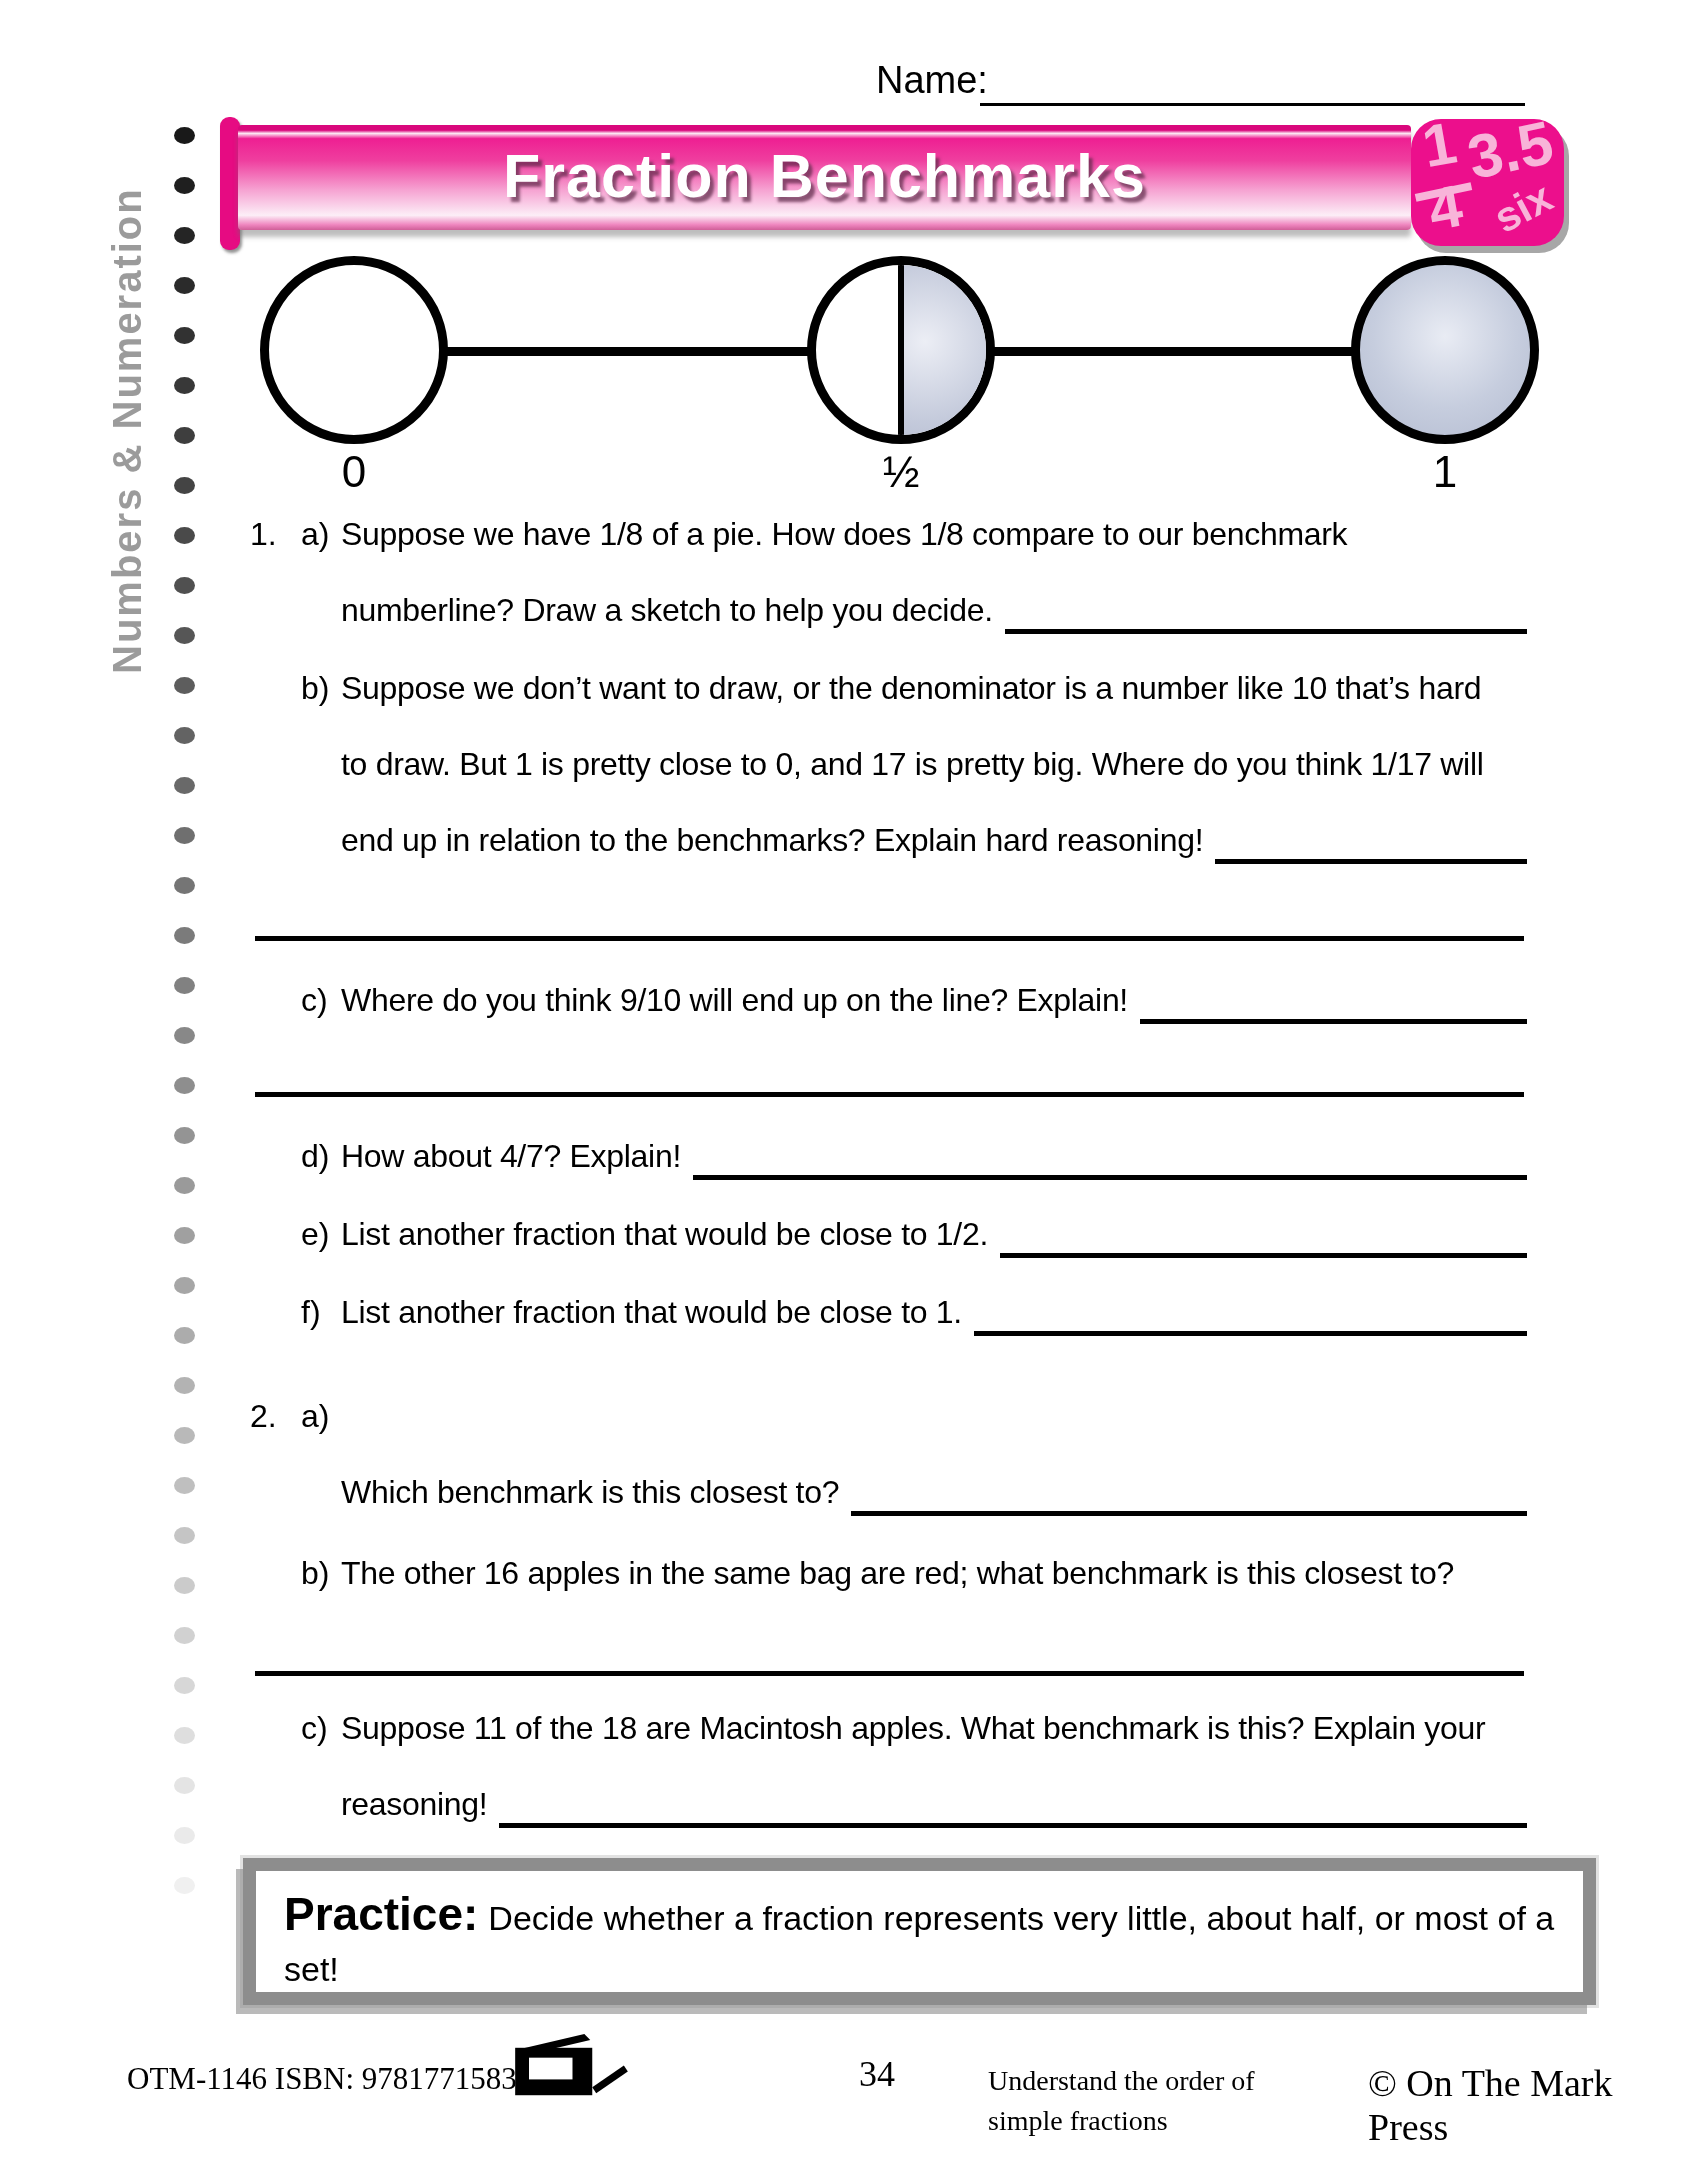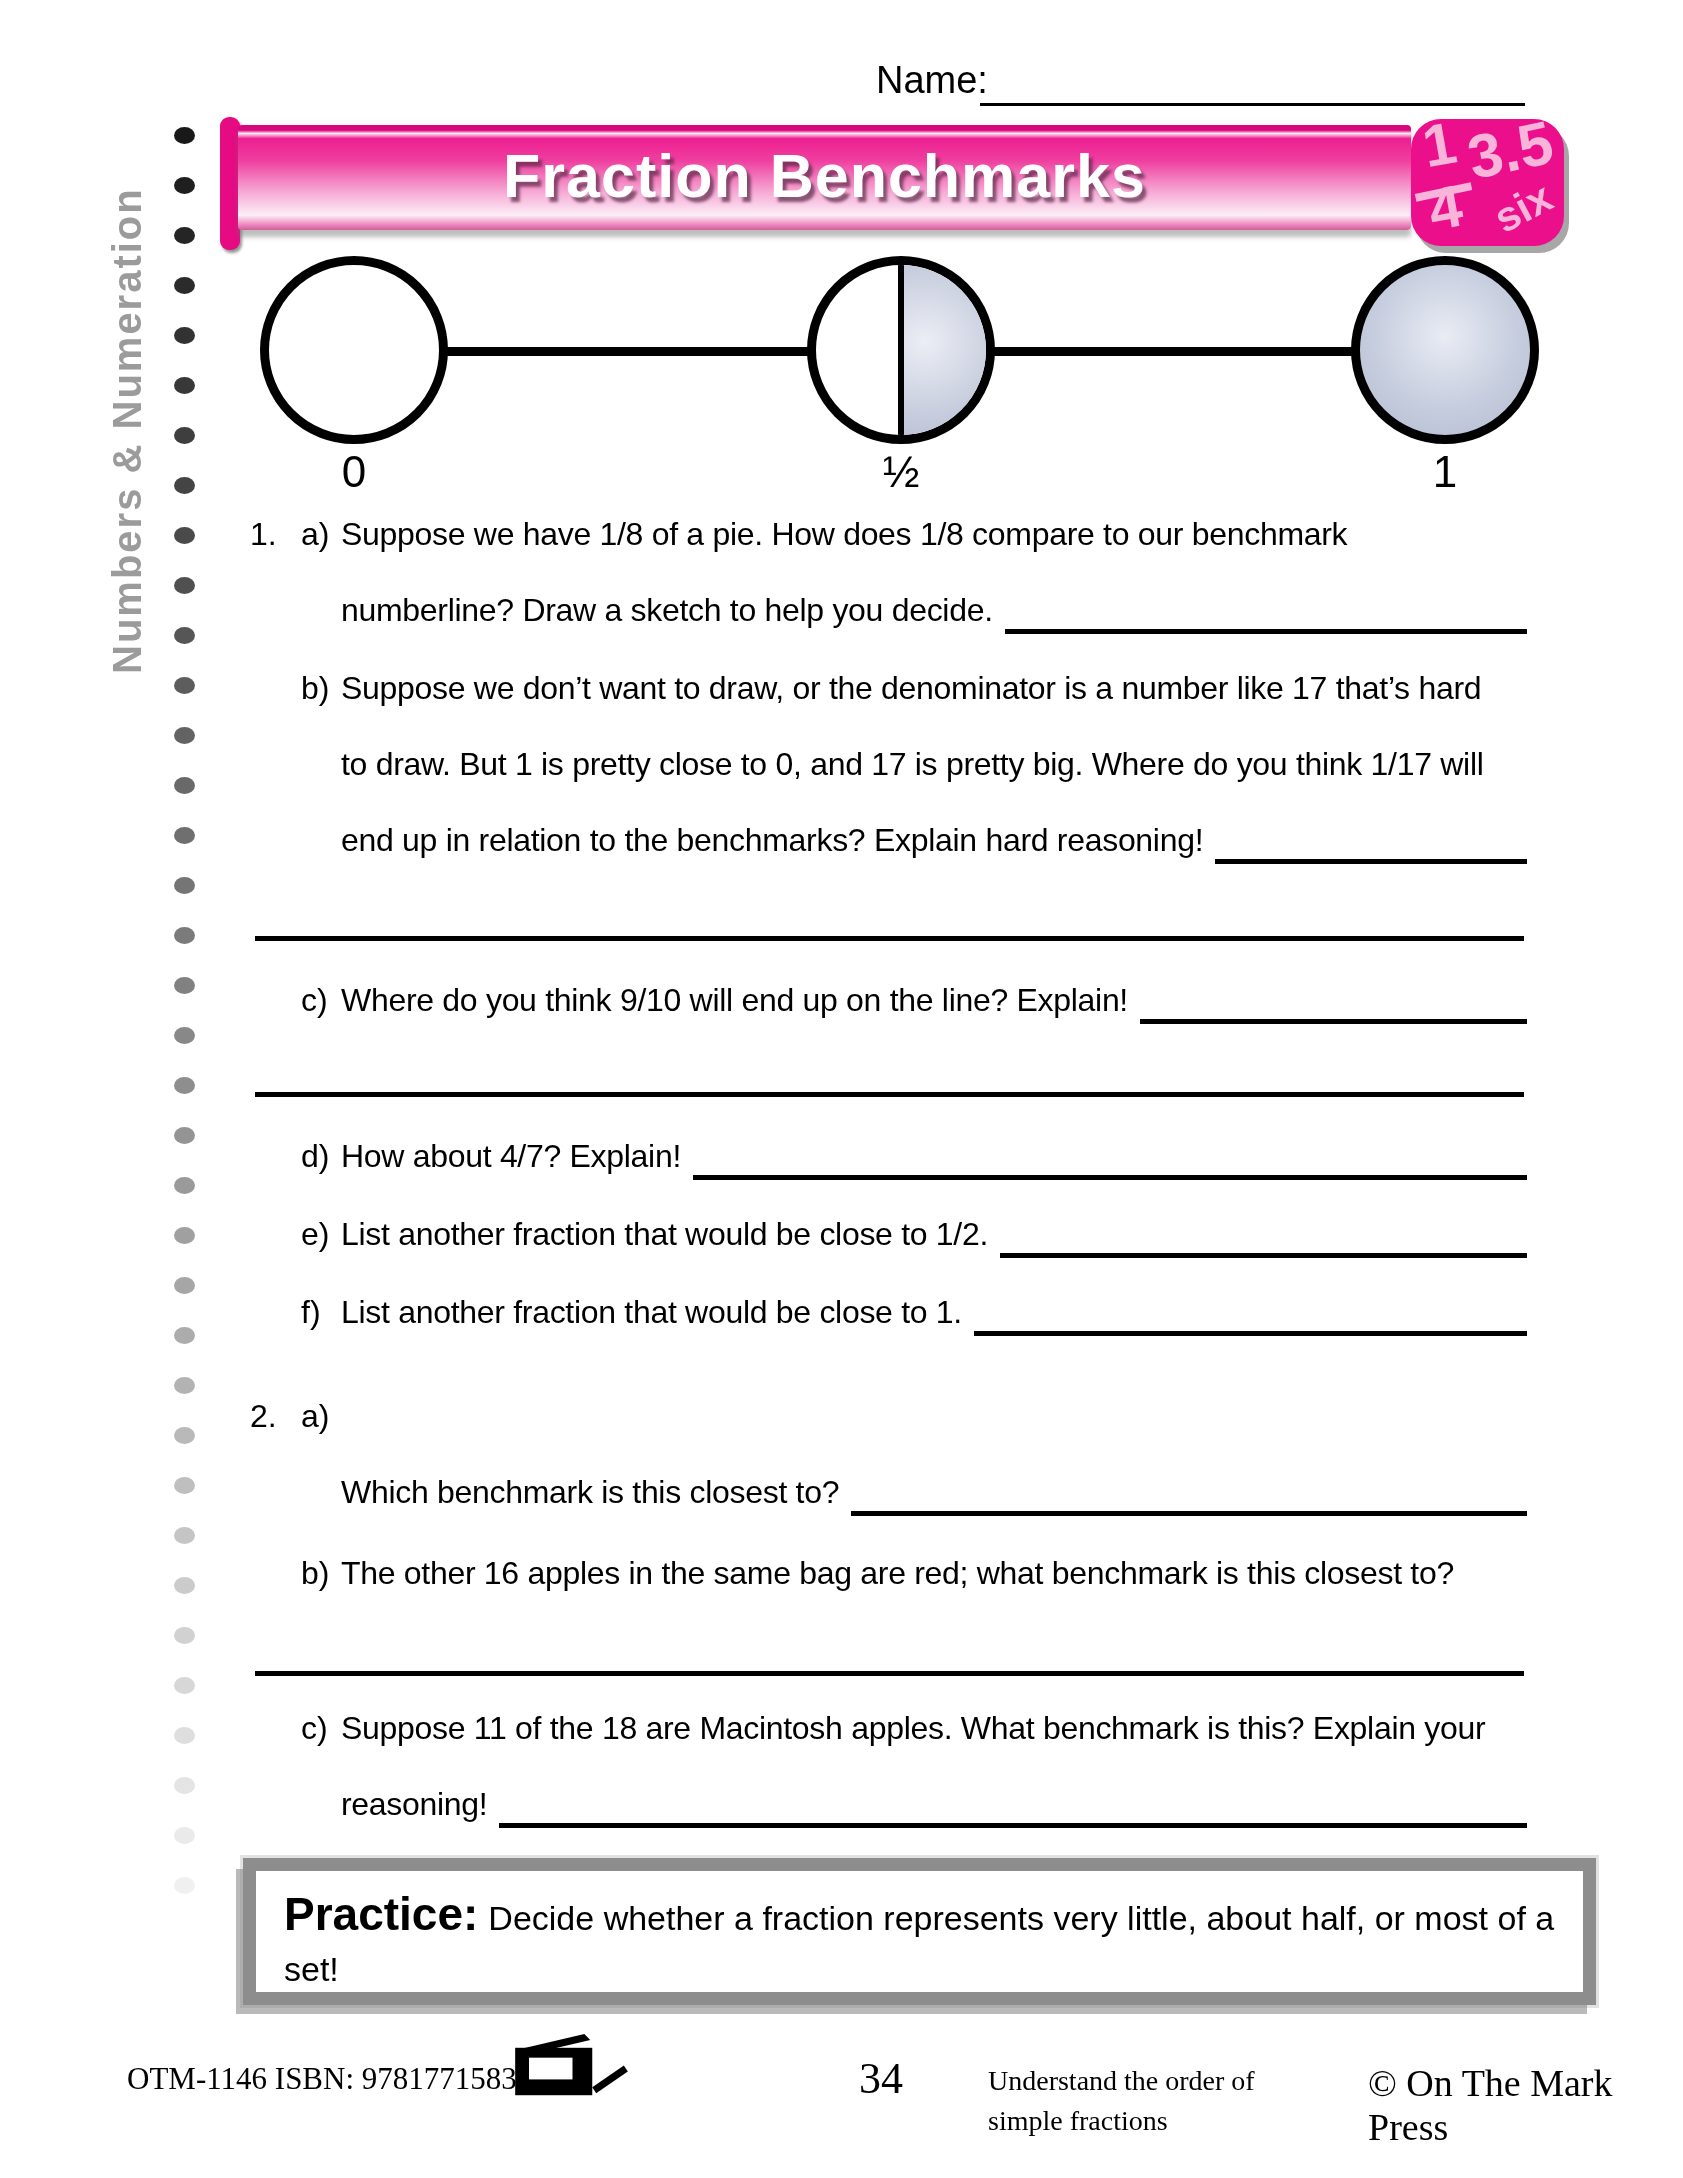--- a/index.html
+++ b/index.html
@@ -65,21 +65,21 @@
             border:13px solid #8d8d8d;box-sizing:border-box;
             box-shadow:-8px 10px 0 -1px rgba(130,130,130,.55),0 0 0 3px #e2e2e2;
             padding:16px 28px 0 28px;}
   .practice .p-label{font-size:46px;font-weight:bold;margin-right:10px;}
   .practice .p-text{font-size:34px;line-height:51px;}
 
   
   .footer-item{position:absolute;font-family:"Liberation Serif","DejaVu Serif",serif;}
   .f-code{left:127px;top:2061px;font-size:31px;}
   .f-icon{position:absolute;left:507px;top:2030px;}
-  .f-page{left:859px;top:2053px;font-size:44px;}
+  .f-page{left:859px;top:2053px;font-size:36px;}
   .f-obj{left:988px;top:2061px;font-size:28px;line-height:40px;}
   .f-copy{left:1368px;top:2061px;font-size:38px;}
 </style>
 </head>
 <body>
 
 <div class="page">
 
   <span class="name-label">Name:</span>
   <div class="name-line"></div>
@@ -158,21 +158,21 @@
       <span class="qlabel"></span>
       <span class="qtext">numberline? Draw a sketch to help you decide.</span>
       <span class="blank"></span>
     </div>
   </div>
 
   <div class="qpart" style="top:661px">
     <div class="qline">
       <span class="qnum"></span>
       <span class="qlabel">b)</span>
-      <span class="qtext">Suppose we don’t want to draw, or the denominator is a number like 17 that’s hard</span>
+      <span class="qtext">Suppose we don’t want to draw, or the denominator is a number like 10 that’s hard</span>
     </div>
     <div class="qline">
       <span class="qnum"></span>
       <span class="qlabel"></span>
       <span class="qtext">to draw. But 1 is pretty close to 0, and 17 is pretty big. Where do you think 1/17 will</span>
     </div>
     <div class="qline">
       <span class="qnum"></span>
       <span class="qlabel"></span>
       <span class="qtext">end up in relation to the benchmarks? Explain hard reasoning!</span>

